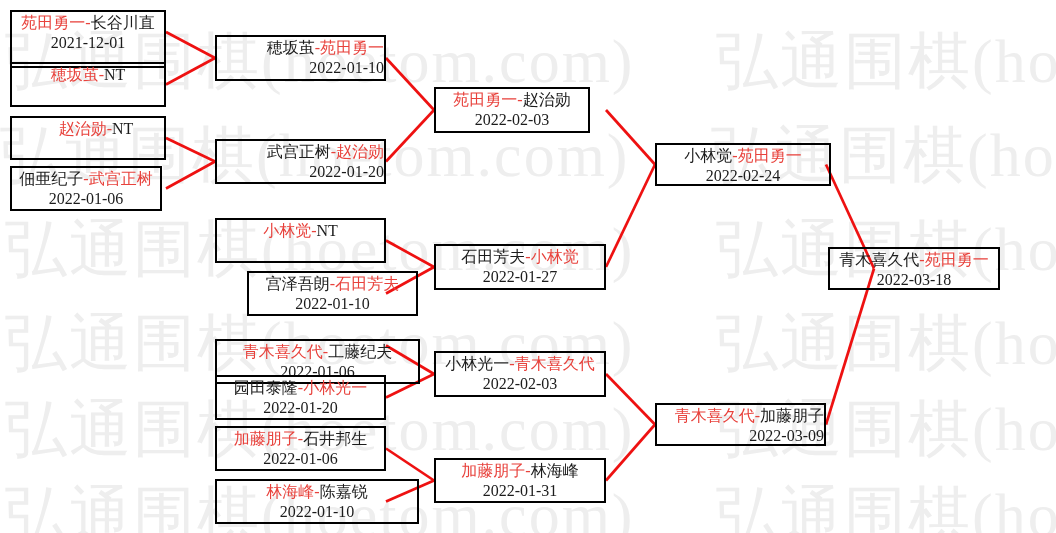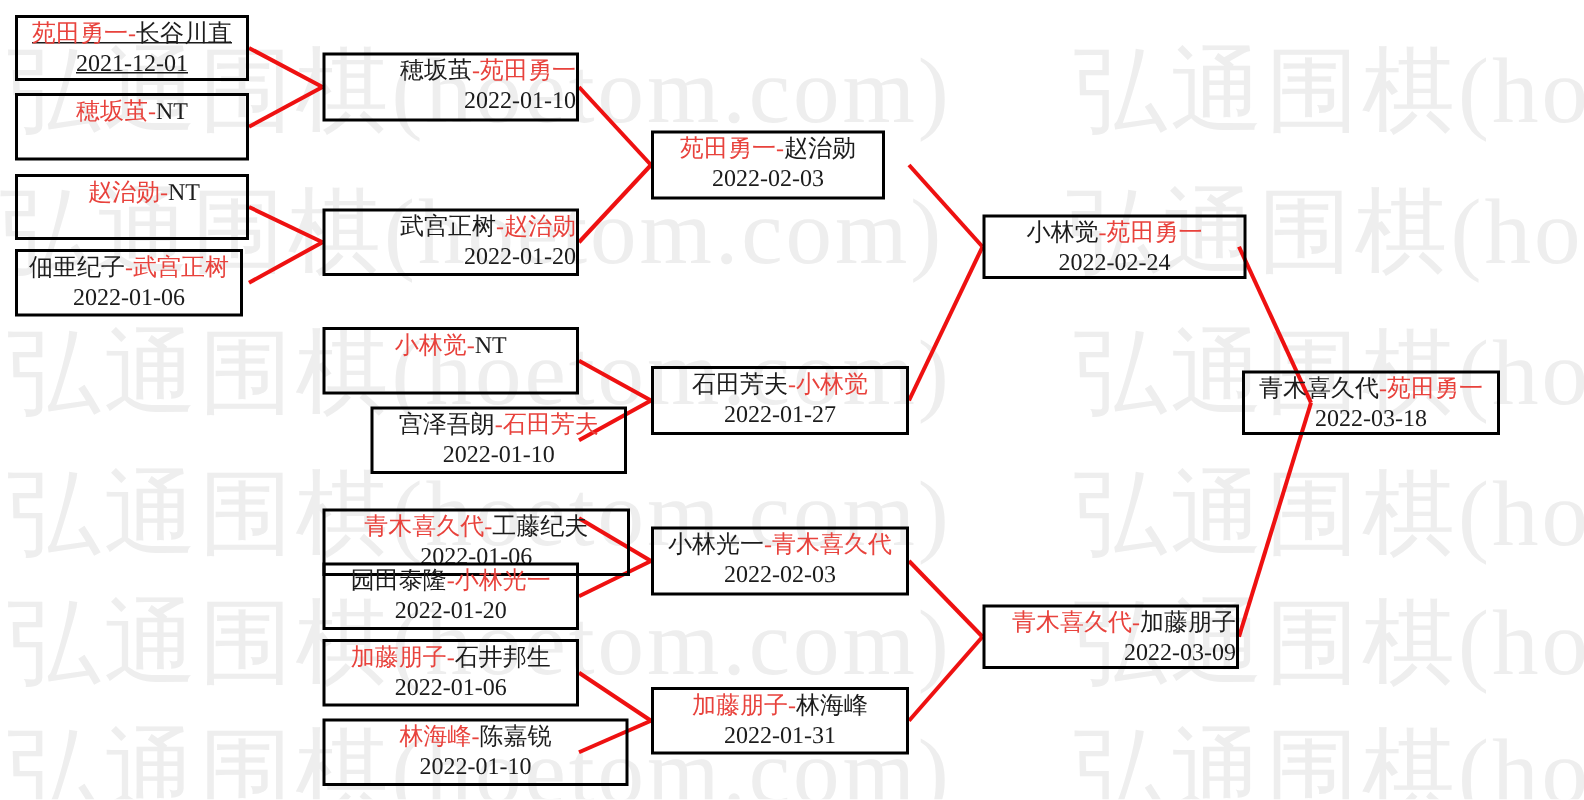--- a/index.html
+++ b/index.html
@@ -61,21 +61,21 @@
       <line x1="386" y1="397.5" x2="434" y2="374" stroke="#ee1111" stroke-width="2.7"></line>
       <line x1="386" y1="448.5" x2="434" y2="480.5" stroke="#ee1111" stroke-width="2.7"></line>
       <line x1="386" y1="501.5" x2="434" y2="480.5" stroke="#ee1111" stroke-width="2.7"></line>
       <line x1="606" y1="110" x2="655" y2="164.5" stroke="#ee1111" stroke-width="2.7"></line>
       <line x1="606" y1="267" x2="655" y2="164.5" stroke="#ee1111" stroke-width="2.7"></line>
       <line x1="606" y1="374" x2="655" y2="424.5" stroke="#ee1111" stroke-width="2.7"></line>
       <line x1="606" y1="480.5" x2="655" y2="424.5" stroke="#ee1111" stroke-width="2.7"></line>
       <line x1="826" y1="164.5" x2="874" y2="268.5" stroke="#ee1111" stroke-width="2.7"></line>
       <line x1="826" y1="424.5" x2="874" y2="268.5" stroke="#ee1111" stroke-width="2.7"></line>
     </svg>
-    <div class="match-box" style="left: 10px; top: 10px; width: 156px; height: 44px; border-color: rgb(0, 0, 0); color: rgb(28, 28, 28); text-decoration: underline;">
+    <div class="match-box" style="left: 10px; top: 10px; width: 156px; height: 58px; border-color: rgb(0, 0, 0); color: rgb(28, 28, 28);">
       <div class="names"><span style="color: rgb(232, 66, 60);">苑田勇一</span><span style="color: rgb(232, 66, 60);">-</span><span>长谷川直</span></div>
       <div class="date-line">2021-12-01</div>
     </div>
     <div class="match-box" style="left: 10px; top: 62px; width: 156px; height: 45px; border-color: rgb(0, 0, 0); color: rgb(28, 28, 28);">
       <div class="names"><span style="color: rgb(232, 66, 60);">穂坂茧</span><span style="color: rgb(232, 66, 60);">-</span><span>NT</span></div>
     </div>
     <div class="match-box" style="left: 10px; top: 116px; width: 156px; height: 44px; border-color: rgb(0, 0, 0); color: rgb(28, 28, 28); padding-left: 16px;">
       <div class="names"><span style="color: rgb(232, 66, 60);">赵治勋</span><span style="color: rgb(232, 66, 60);">-</span><span>NT</span></div>
     </div>
     <div class="match-box" style="left: 10px; top: 166px; width: 152px; height: 45px; border-color: rgb(0, 0, 0); color: rgb(28, 28, 28);">

